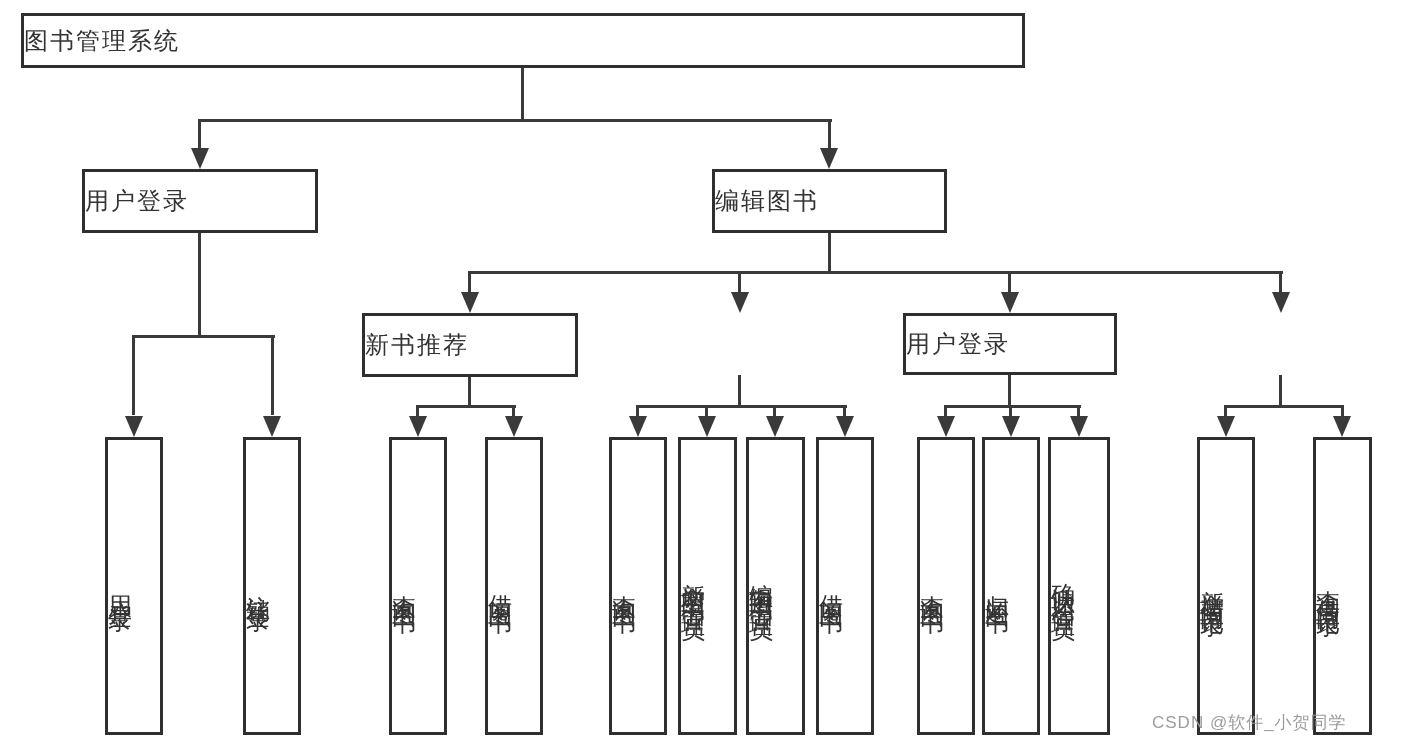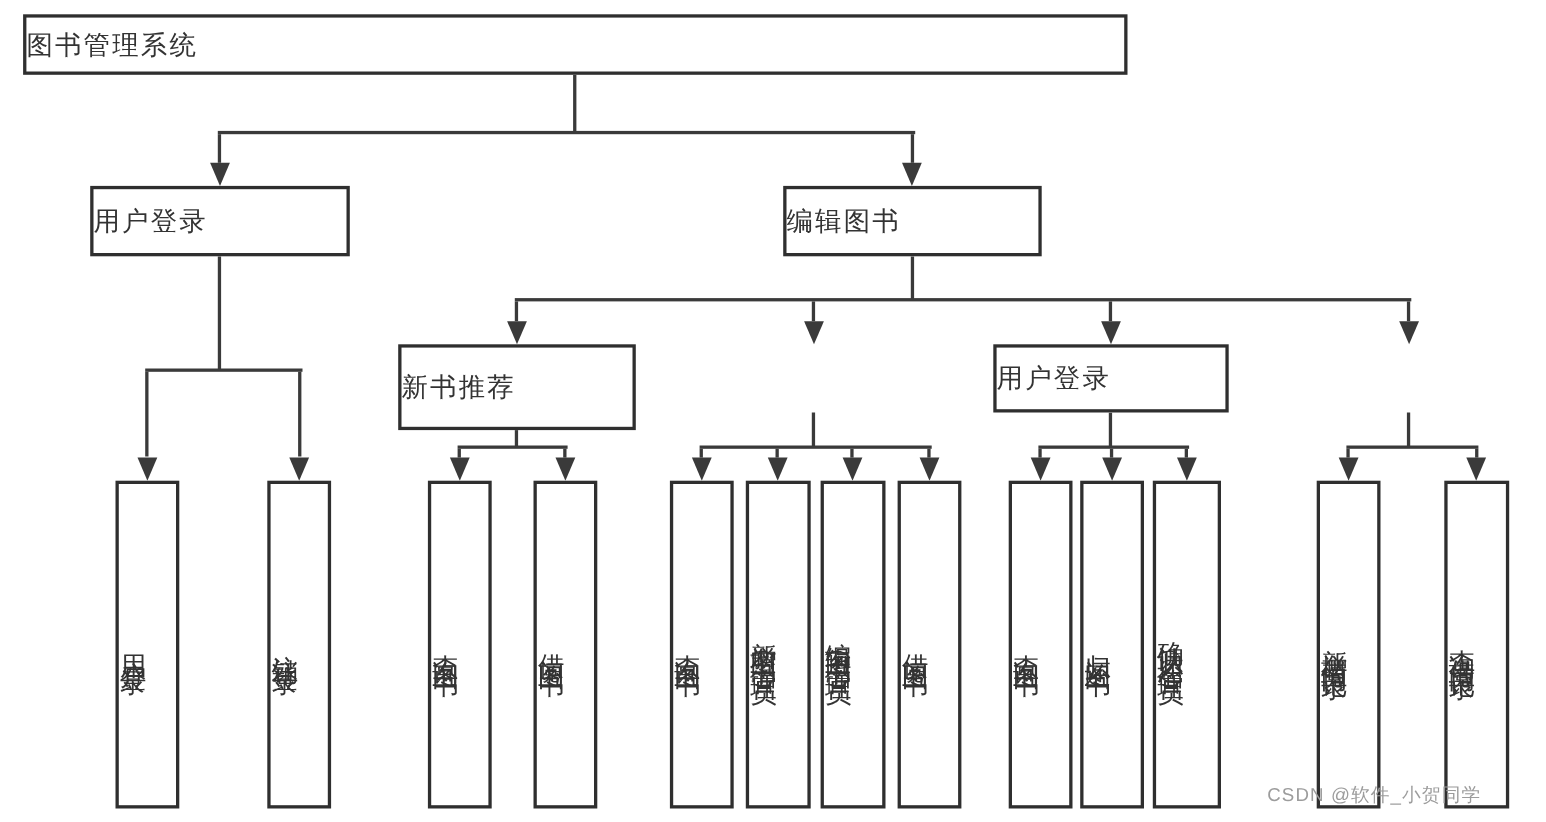--- a/index.html
+++ b/index.html
@@ -33,21 +33,21 @@
     <span>图书管理系统</span>
   </div>
 
   <div class="node" style="left:82px;top:169px;width:236px;height:64px">
     <span>用户登录</span>
   </div>
   <div class="node" style="left:712px;top:169px;width:235px;height:64px">
     <span>编辑图书</span>
   </div>
 
-  <div class="node" style="left:362px;top:313px;width:216px;height:78px">
+  <div class="node" style="left:362px;top:313px;width:216px;height:64px">
     <span>新书推荐</span>
   </div>
   <div class="node" style="left:903px;top:313px;width:214px;height:62px">
     <span>用户登录</span>
   </div>
 
   <div class="node v" style="left:105px;top:437px;width:58px;height:298px">
     <span>用户登录</span>
   </div>
   <div class="node v" style="left:243px;top:437px;width:58px;height:298px">

